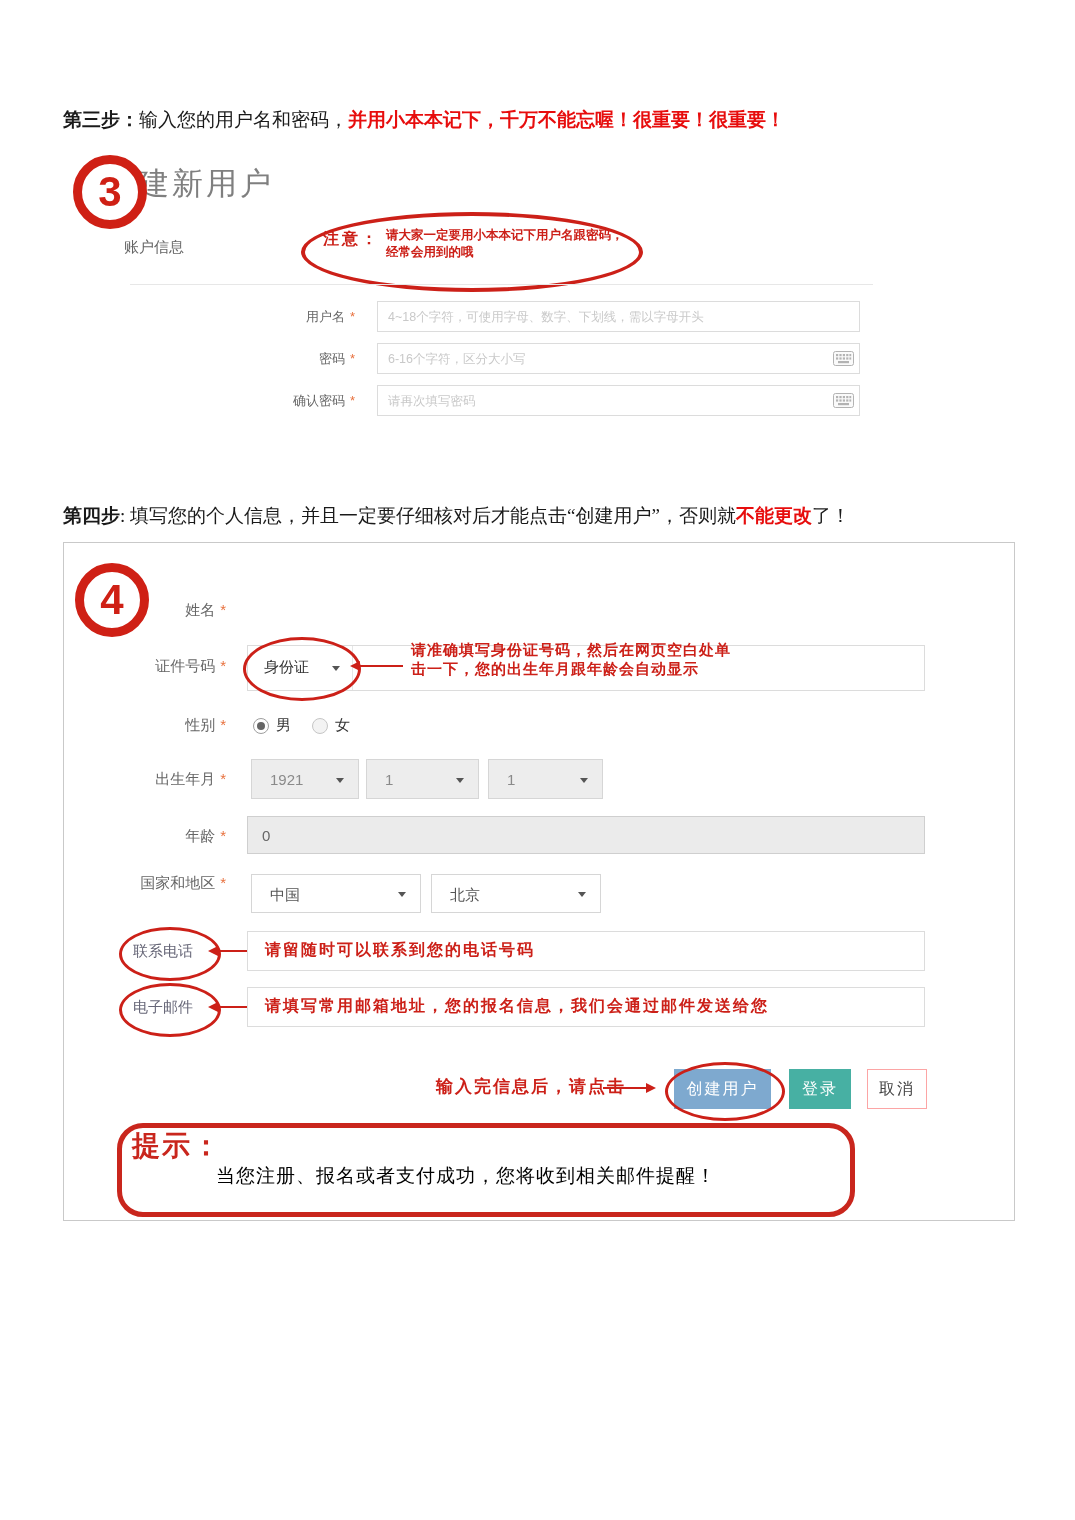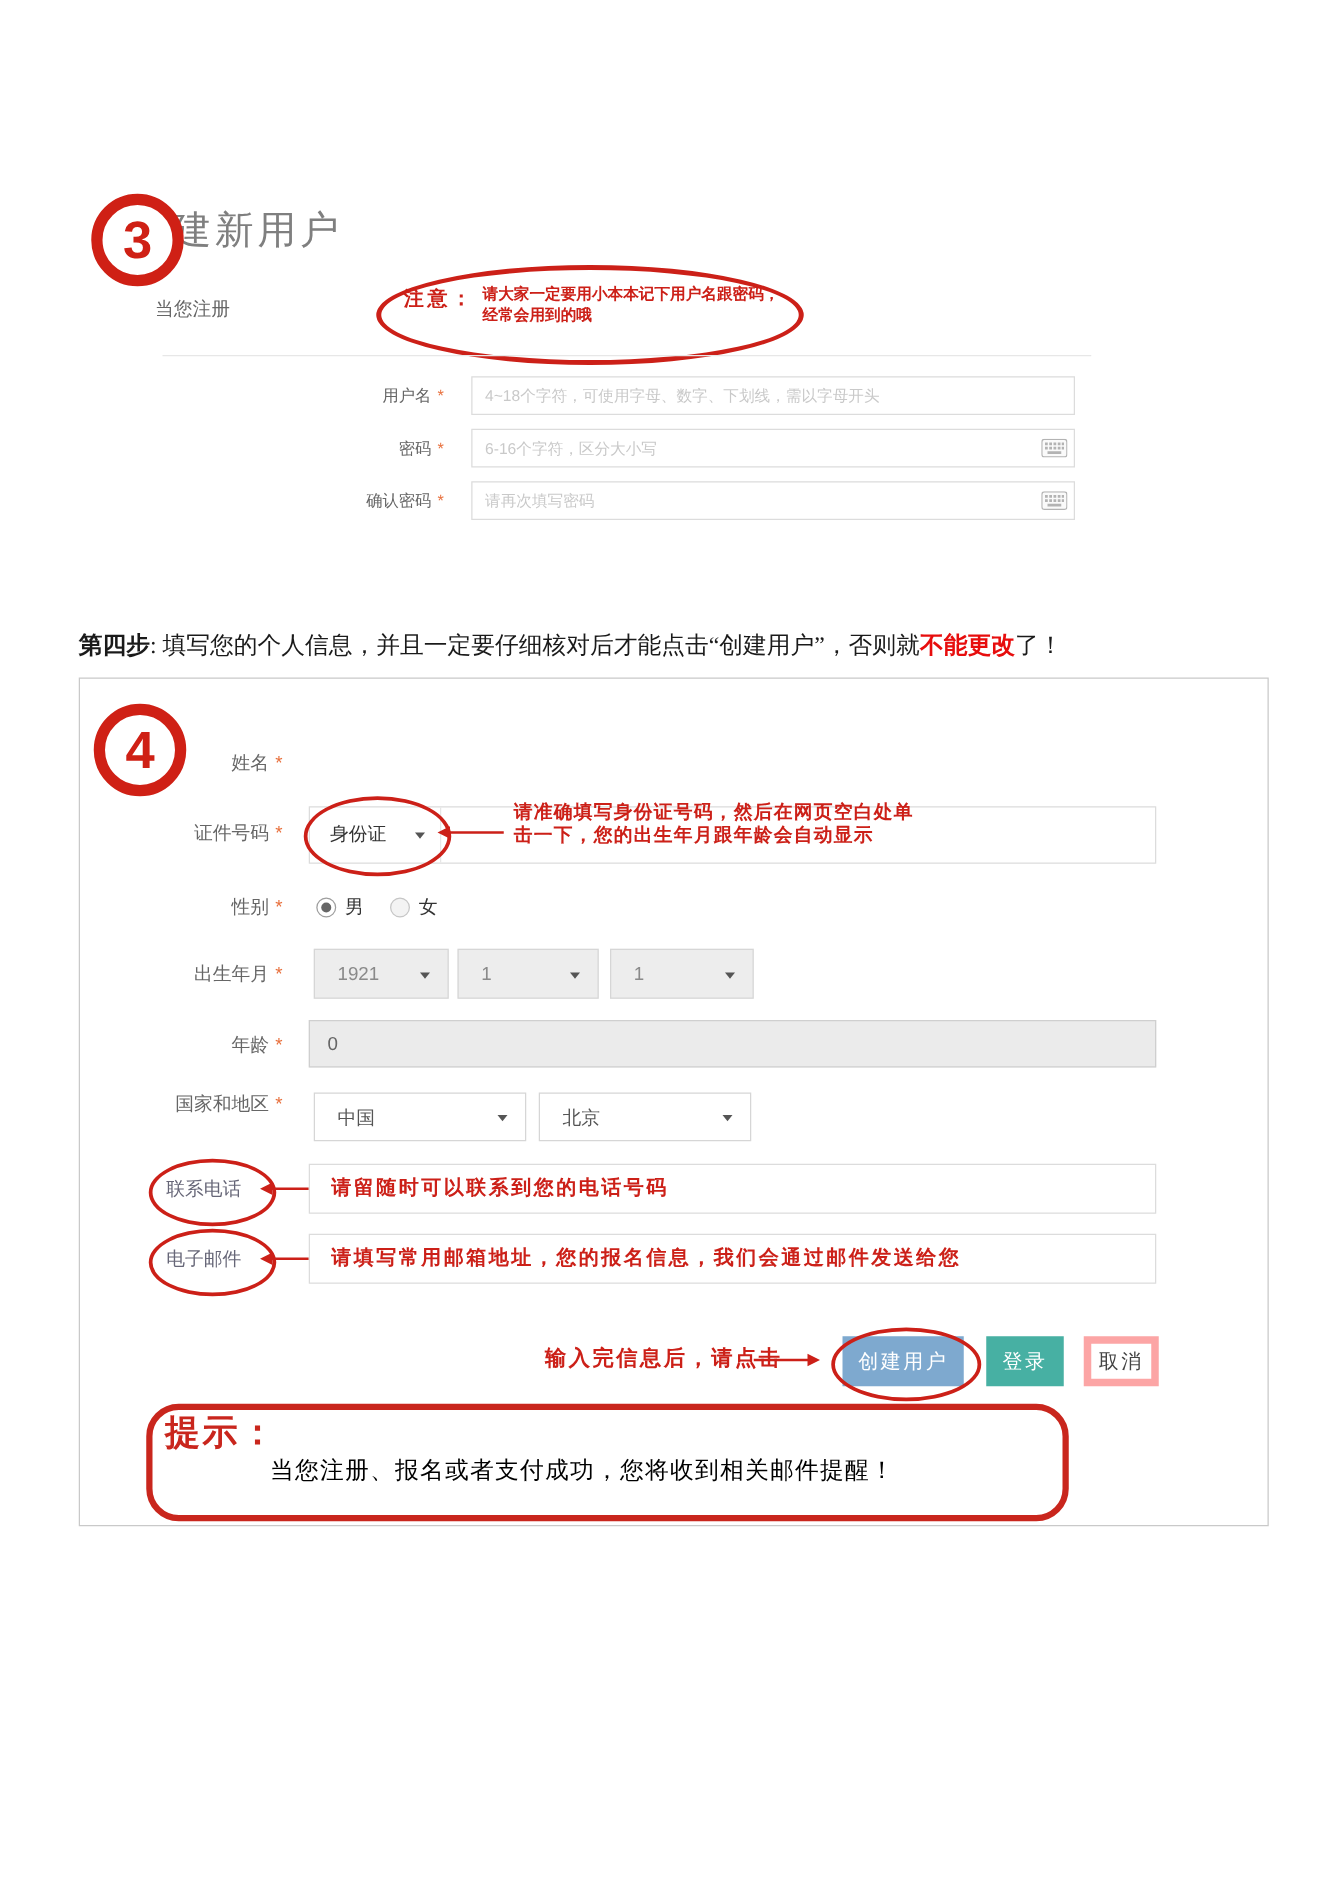--- a/index.html
+++ b/index.html
@@ -63,37 +63,40 @@
   .radio.plain{border:1px solid #c6c6c6;background:#f3f3f3;}
   .radio-label{position:absolute;font-size:15px;color:#333;}
   .ghost-red{position:absolute;font-size:16px;letter-spacing:2px;color:#cc2018;font-weight:bold;
         font-family:"Liberation Serif",serif;white-space:nowrap;}
   .circ-label{position:absolute;font-size:15px;color:#667;}
 
   .btn{position:absolute;height:40px;border:none;color:#fff;font-size:16px;letter-spacing:2px;cursor:pointer;
        font-family:"Liberation Sans",sans-serif;padding:0;}
   .btn-create{left:610px;top:526px;width:97px;background:#7ea9cf;}
   .btn-login{left:725px;top:526px;width:62px;background:#47b0a3;}
-  .btn-cancel{left:803px;top:526px;width:60px;background:#fff;border:6px solid #fca5a5;color:#444;}
+  .btn-cancel{left:803px;top:526px;width:60px;background:#fff;border:1px solid #fca5a5;color:#444;}
 
   .tipbox{position:absolute;left:53px;top:580px;width:728px;height:84px;border:5px solid #c9261d;border-radius:26px;}
   .tip-label{position:absolute;left:68px;top:584px;font-size:28px;color:#c9261d;font-weight:bold;
         font-family:"Liberation Serif",serif;letter-spacing:2px;}
   .tip-text{position:absolute;left:152px;top:620px;font-size:19px;color:#000000;font-weight:normal;
         font-family:"Liberation Serif",serif;letter-spacing:1px;white-space:nowrap;}
 </style>
 </head>
 <body>
 
 <div class="page">
 
+  <div class="doc-heading" style="left:63px;top:107px;">
+    <span class="bold">第三步：</span><span>输入您的用户名和密码，</span><span class="red">并用小本本记下，千万不能忘喔！很重要！很重要！</span>
+  </div>
 
   <div class="badge" style="left:73px;top:155px;">3</div>
   <div class="panel3-title">创建新用户</div>
-  <div class="section-label">当您注册</div>
+  <div class="section-label">账户信息</div>
 
   <div class="red-ellipse" style="left:301px;top:212px;width:334px;height:72px;border-width:4px;"></div>
   <div class="note-label">注意：</div>
   <div class="note-lines">
     <div>请大家一定要用小本本记下用户名跟密码，</div>
     <div>经常会用到的哦</div>
   </div>
 
   <div class="divider3"></div>
 

